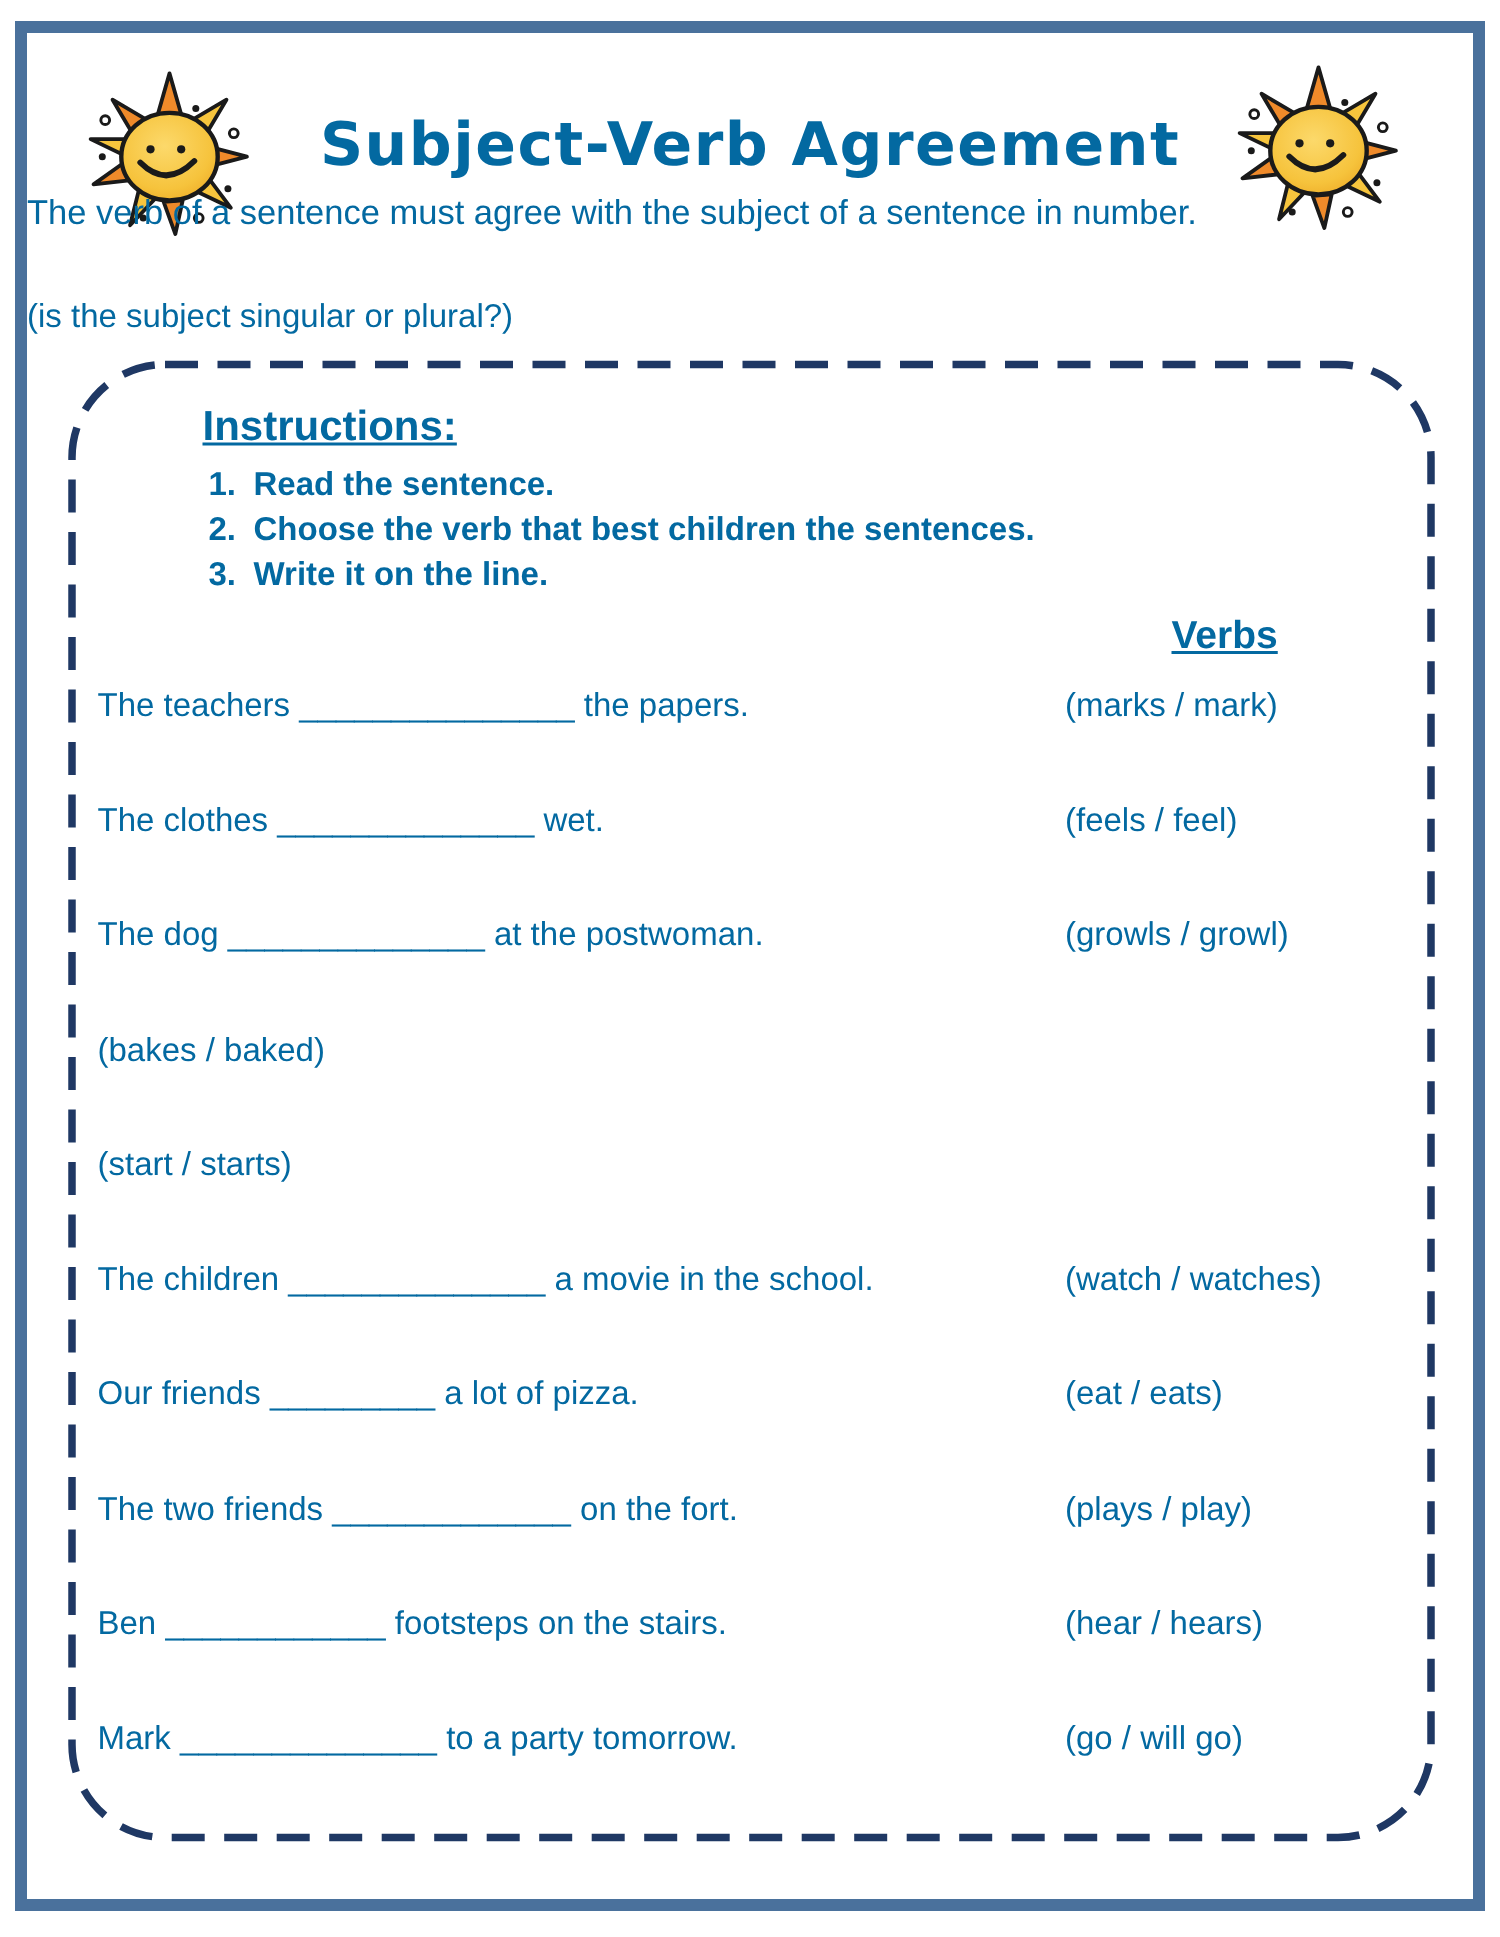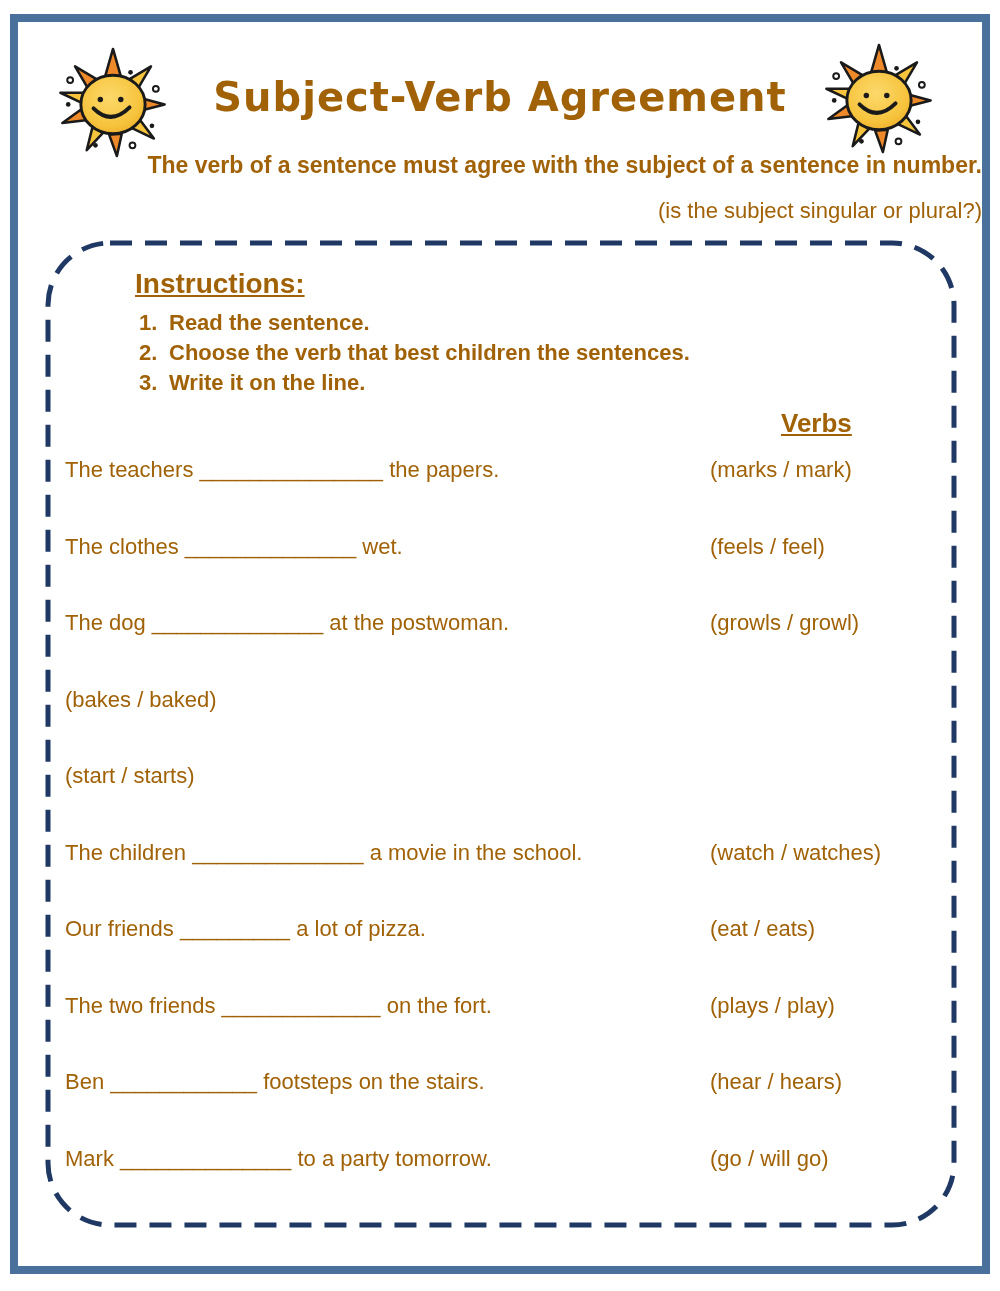--- a/index.html
+++ b/index.html
@@ -2,21 +2,21 @@
 <html><head>
 <meta charset="utf-8">
 <style>
   html, body { margin: 0; padding: 0; background: #ffffff; }
   .canvas {
     position: relative;
     width: 1000px;
     height: 1291px;
     background: #ffffff;
     font-family: "Liberation Sans", sans-serif;
-    color: #a16207;
+    color: #0369a1;
     overflow: hidden;
   }
   .sheet {
     position: absolute;
     left: 10px; top: 14px; right: 10px; bottom: 17px;
     border: 8px solid #4a719c;
     background: #ffffff;
   }
   .sun {
     position: absolute;
@@ -29,30 +29,30 @@
     left: 0; right: 0; top: 52px;
     text-align: center;
     font-family: "DejaVu Sans", sans-serif;
     font-weight: bold;
     font-size: 40px;
     letter-spacing: 1px;
     white-space: nowrap;
   }
   .subtitle {
     position: absolute;
-    left: 0; right: 0; top: 130px;
-    text-align: right;
+    left: 0; right: 0; top: 106px;
+    text-align: left;
     font-size: 23px;
-    font-weight: 700;
+    font-weight: 400;
     white-space: nowrap;
   }
   .prompt-line {
     position: absolute;
     left: 0; right: 0; top: 176px;
-    text-align: right;
+    text-align: left;
     font-size: 22px;
     white-space: nowrap;
   }
   .dashed-box {
     position: absolute;
     left: 27px; top: 218px;
     width: 912px; height: 988px;
   }
   .dashed-box > svg.frame {
     position: absolute;

